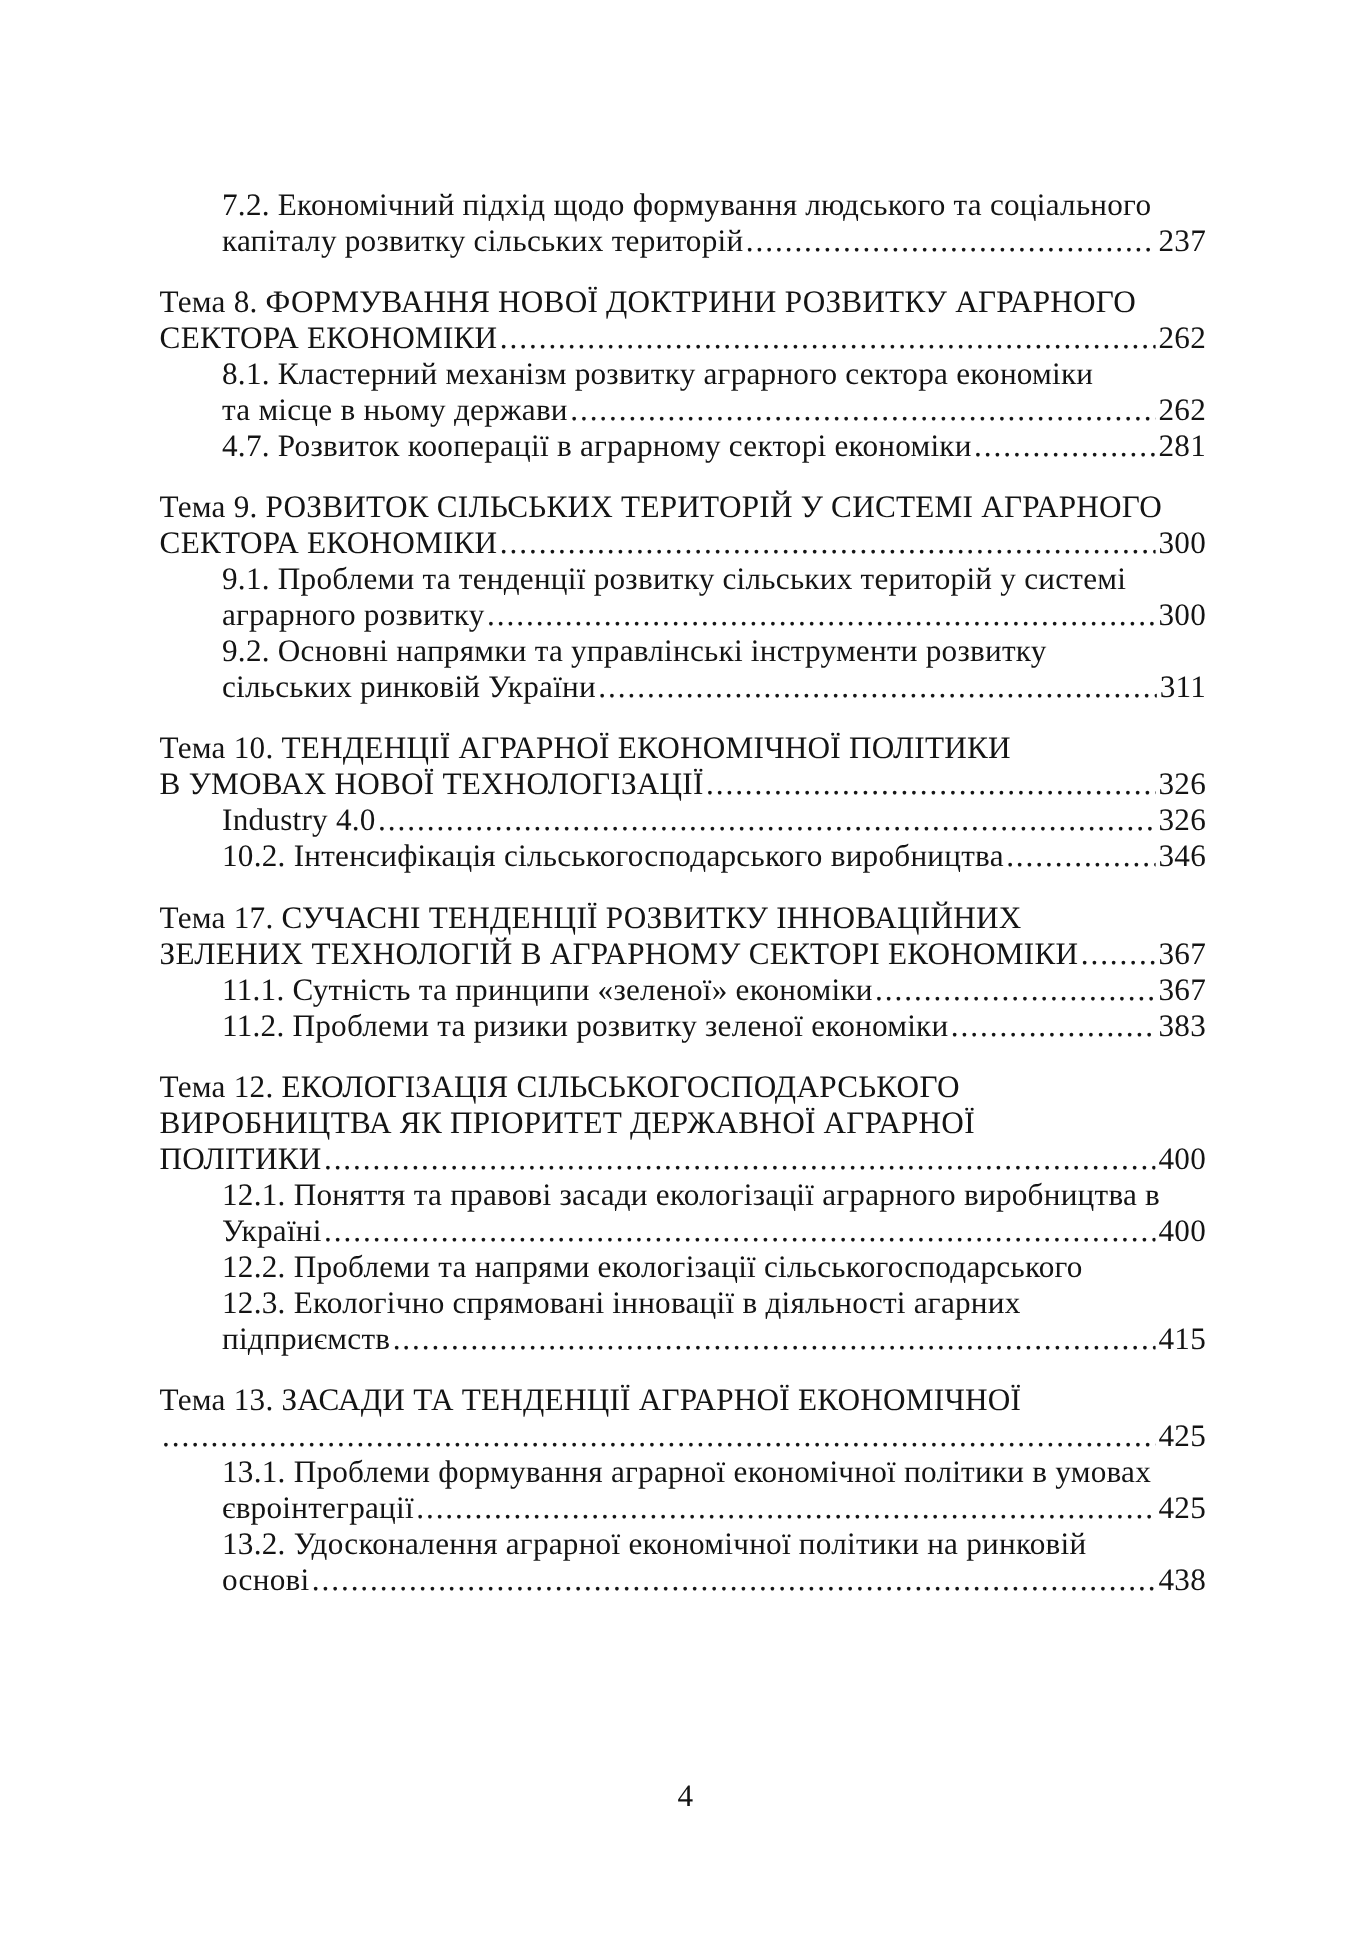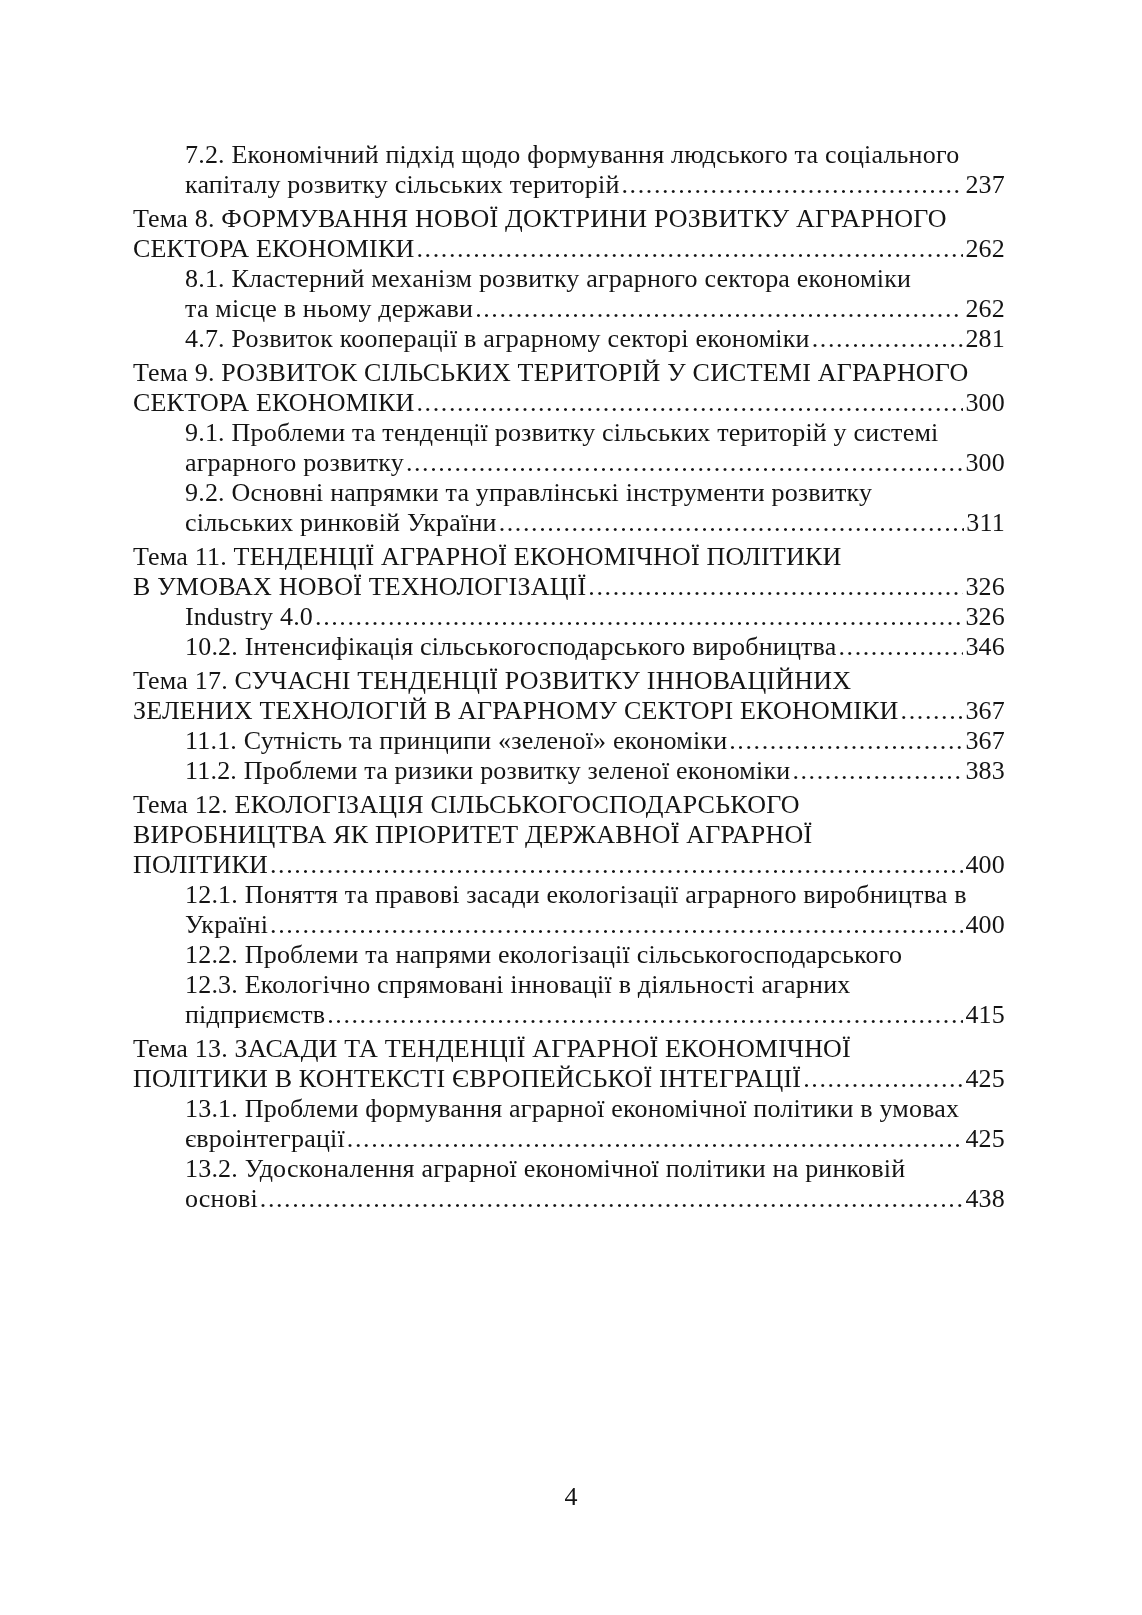--- a/index.html
+++ b/index.html
@@ -13,22 +13,22 @@
     font-size: 26px;
     overflow: hidden;
   }
   .toc {
     position: absolute;
     left: 133px;
     top: 140px;
     width: 872px;
   }
   .toc-entry { margin: 0; padding: 0; }
-  .toc-entry.level-theme { margin-top: 4px; }
-  .toc-entry:first-child { margin-top: 0; }
+  .toc-entry.level-theme { margin-top: 21px; }
+  .toc-entry:first-child { margin-top: 16px; }
   .toc-line {
     line-height: 30px;
     height: 30px;
     white-space: nowrap;
     letter-spacing: 0.2px;
   }
   .toc-entry.level-sub .toc-line { padding-left: 52px; }
   .toc-lastline { display: flex; align-items: flex-end; }
   .toc-text { flex: 0 0 auto; white-space: nowrap; }
   .toc-dots {
@@ -106,21 +106,21 @@
       </section>
       <section class="toc-entry level-sub">
         <div class="toc-line">9.2. Основні напрямки та управлінські інструменти розвитку</div>
         <div class="toc-line toc-lastline">
     <span class="toc-text">сільських ринковій України</span>
     <span class="toc-dots"></span>
     <span class="toc-pageref">311</span>
   </div>
       </section>
       <section class="toc-entry level-theme">
-        <div class="toc-line">Тема 11. ТЕНДЕНЦІЇ АГРАРНОЇ ЕКОНОМІЧНОЇ ПОЛІТИКИ</div>
+        <div class="toc-line">Тема 10. ТЕНДЕНЦІЇ АГРАРНОЇ ЕКОНОМІЧНОЇ ПОЛІТИКИ</div>
         <div class="toc-line toc-lastline">
     <span class="toc-text">В УМОВАХ НОВОЇ ТЕХНОЛОГІЗАЦІЇ</span>
     <span class="toc-dots"></span>
     <span class="toc-pageref">326</span>
   </div>
       </section>
       <section class="toc-entry level-sub">
         <div class="toc-line toc-lastline">
     <span class="toc-text">Industry 4.0</span>
     <span class="toc-dots"></span>
@@ -180,21 +180,20 @@
         <div class="toc-line">12.3. Екологічно спрямовані інновації в діяльності агарних</div>
         <div class="toc-line toc-lastline">
     <span class="toc-text">підприємств</span>
     <span class="toc-dots"></span>
     <span class="toc-pageref">415</span>
   </div>
       </section>
       <section class="toc-entry level-theme">
         <div class="toc-line">Тема 13. ЗАСАДИ ТА ТЕНДЕНЦІЇ АГРАРНОЇ ЕКОНОМІЧНОЇ</div>
         <div class="toc-line toc-lastline">
-    <span class="toc-text">ПОЛІТИКИ В КОНТЕКСТІ ЄВРОПЕЙСЬКОЇ ІНТЕГРАЦІЇ</span>
     <span class="toc-dots"></span>
     <span class="toc-pageref">425</span>
   </div>
       </section>
       <section class="toc-entry level-sub">
         <div class="toc-line">13.1. Проблеми формування аграрної економічної політики в умовах</div>
         <div class="toc-line toc-lastline">
     <span class="toc-text">євроінтеграції</span>
     <span class="toc-dots"></span>
     <span class="toc-pageref">425</span>

